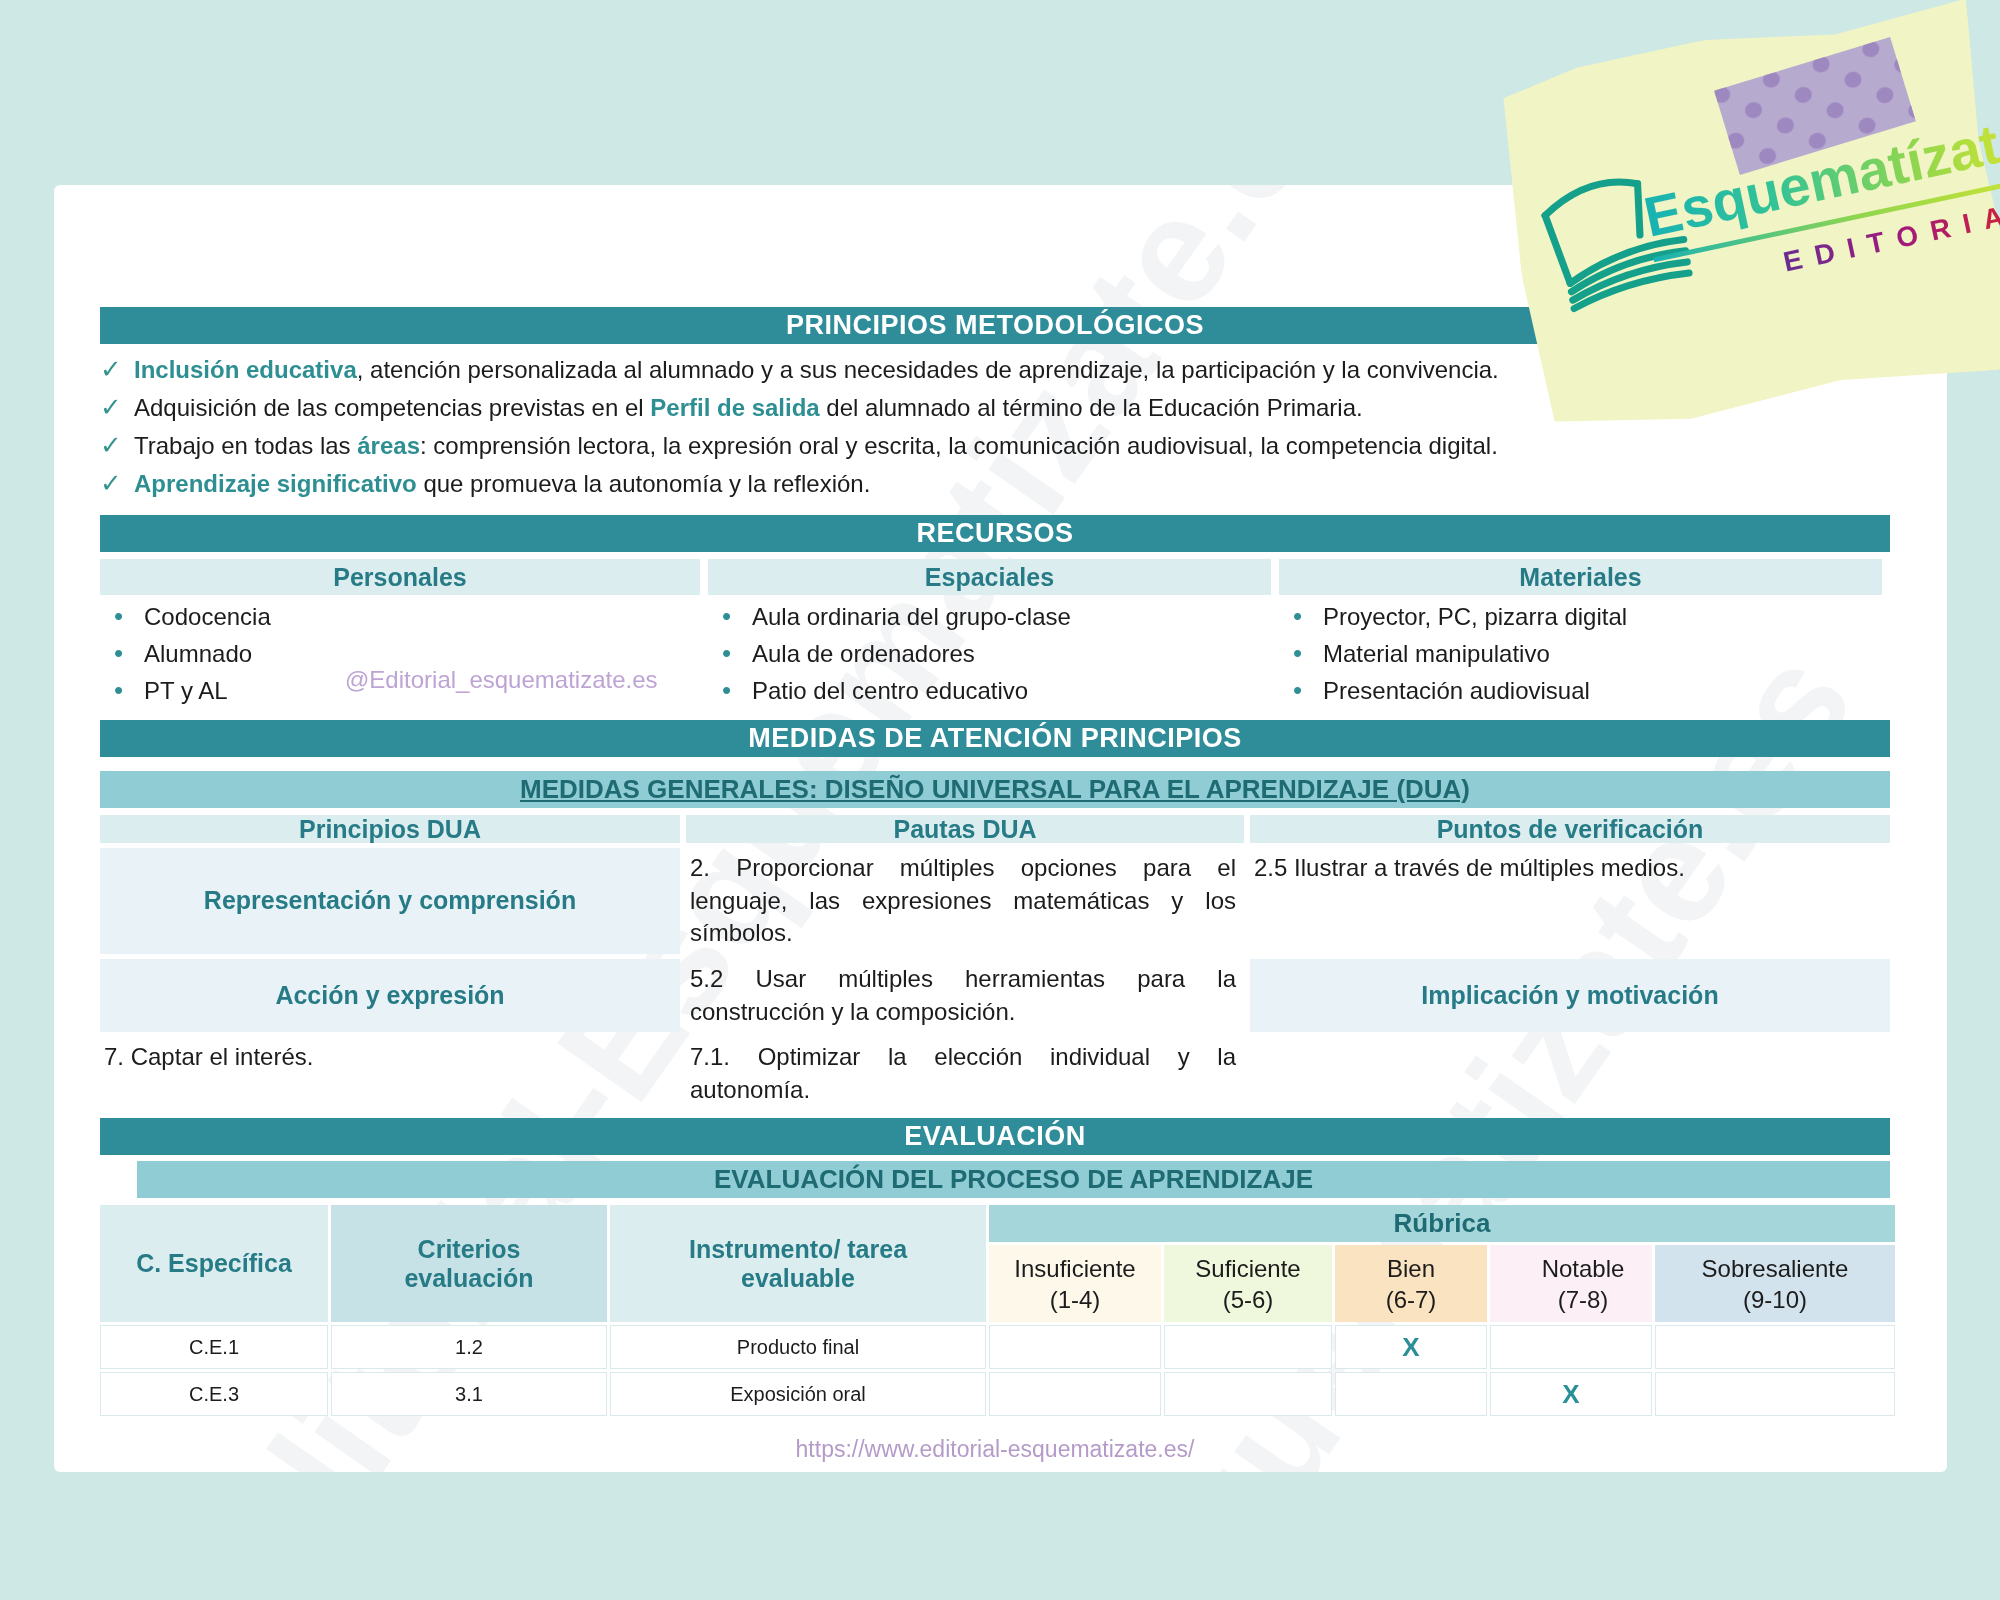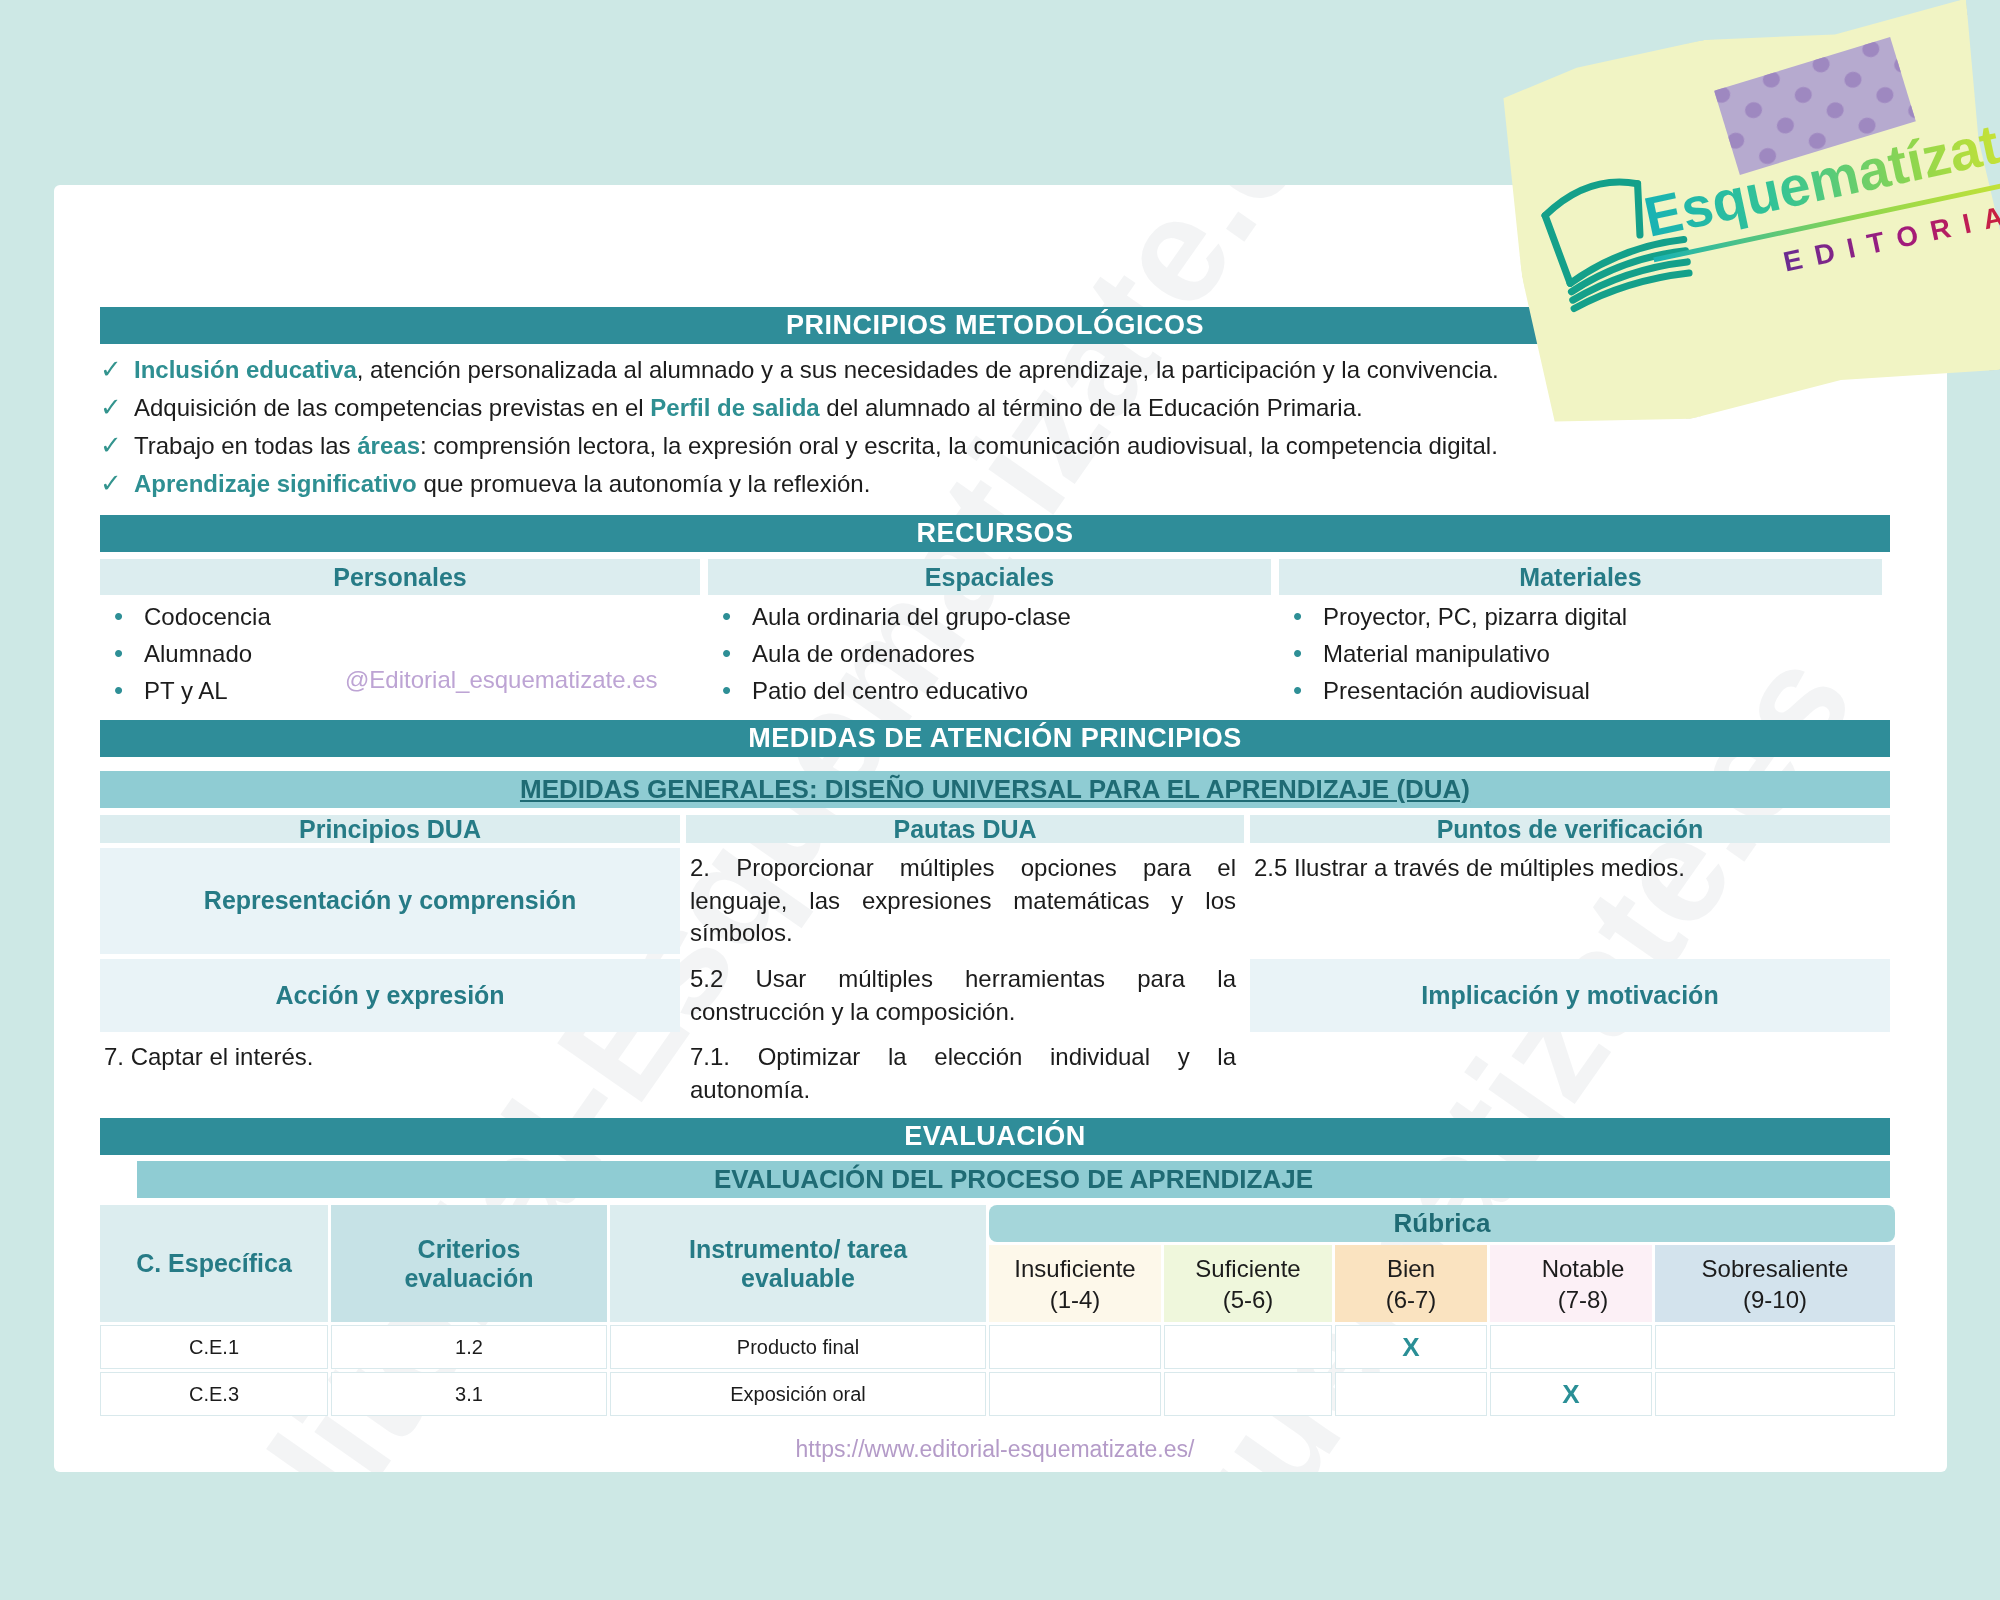--- a/index.html
+++ b/index.html
@@ -35,21 +35,21 @@
   
   .dua-hdr{display:grid;grid-template-columns:580px 558px 640px;column-gap:6px;margin-top:7px;}
   .dua-hdr .hdr-cell{height:28px;}
   .dua-body{display:grid;grid-template-columns:580px 558px 640px;column-gap:6px;row-gap:5px;margin-top:5px;}
   .dua-prin{background:#e9f3f7;color:#267b86;font-weight:bold;font-size:25px;display:flex;align-items:center;justify-content:center;text-align:center;}
   .dua-txt{font-size:24px;color:#1c1c1c;line-height:1.36;text-align:justify;padding:4px 8px 4px 4px;}
 
   
   .ev-grid{display:grid;grid-template-columns:228px 276px 376px 172px 168px 152px 162px 240px;column-gap:3px;margin-top:7px;}
   .ev-left-hdr{grid-row:1 / span 2;height:117px;}
-  .rubrica-band{grid-column:4 / span 5;height:37px;background:#a5d6da;color:#1f6b74;font-weight:bold;font-size:26px;display:flex;align-items:center;justify-content:center;border-radius:8px;}
+  .rubrica-band{grid-column:4 / span 5;height:37px;background:#a5d6da;color:#1f6b74;font-weight:bold;font-size:26px;display:flex;align-items:center;justify-content:center;}
   .rub-hdr{height:77px;margin-top:3px;display:flex;flex-direction:column;align-items:center;justify-content:center;font-size:24px;color:#1c1c1c;line-height:1.3;text-align:center;}
   .ev-row-cell{height:42px;background:#ffffff;border:1px solid #d9e9ec;display:flex;align-items:center;justify-content:center;font-size:20px;color:#1c1c1c;margin-top:3px;}
   .xmark{color:#2a8f96;font-size:26px;font-weight:bold;}
   .wrap-narrow{width:180px;}
   .wrap-mid{width:300px;}
 
   .footer-url{margin-top:20px;text-align:center;font-size:23px;color:#b49bc8;}
 
   
   .handle-wm{position:absolute;left:345px;top:666px;font-size:24px;color:#bda4d4;z-index:5;}

